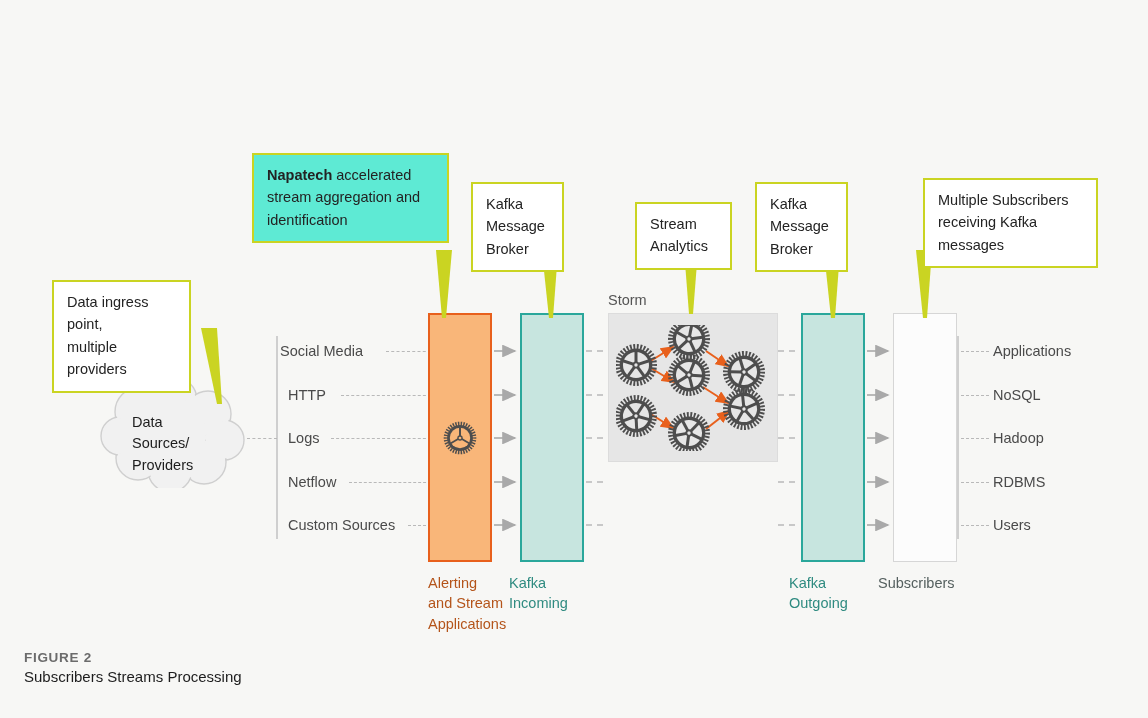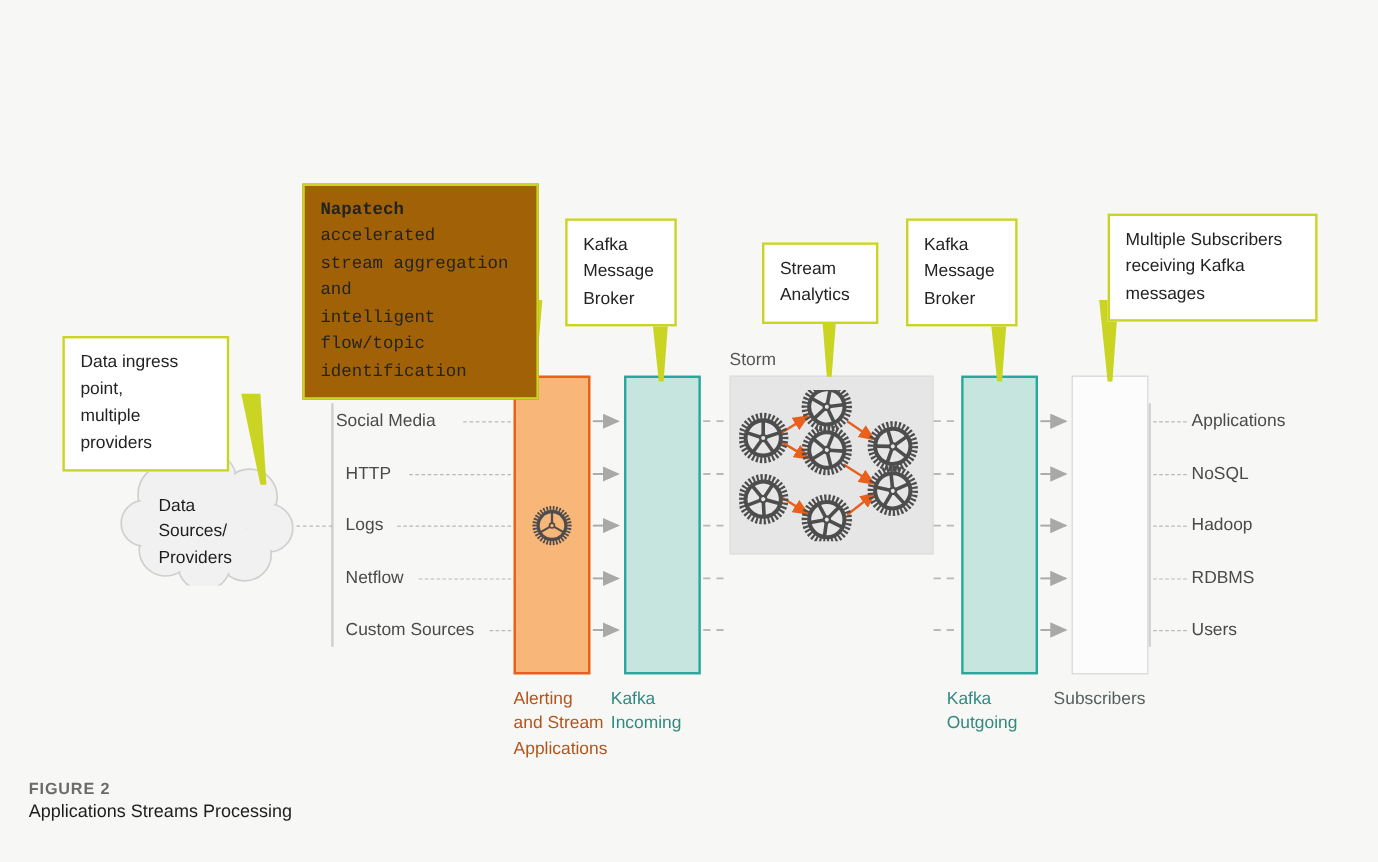--- a/index.html
+++ b/index.html
@@ -17,21 +17,21 @@
   .callout {
     position:absolute;
     border:2.5px solid #cad422;
     background:#ffffff;
     font-size:14.5px;
     line-height:1.55;
     color:#232323;
     padding:9px 12px 10px 13px;
     z-index:6;
   }
-  .callout.tinted { background:#a16207;font-family:Liberation Mono, monospace; }
+  .callout.tinted { background:#5eead4; }
   .callout b { font-weight:bold; }
   .tail { position:absolute; z-index:5; }
 
   
   #cloud { position:absolute; left:100px; top:378px; width:150px; height:110px; z-index:4; }
   #cloud-label {
     position:absolute; left:132px; top:412px; width:100px;
     font-size:14.5px; line-height:1.48; color:#1d1d1d; z-index:7;
   }
 
@@ -110,21 +110,20 @@
   </svg>
   <svg class="tail" style="left:197px; top:328px; width:32px; height:78px;">
     <polygon points="4,0 20,0 25,76 20,76" fill="#cad422"></polygon>
   </svg>
 
   <div class="callout tinted" style="left:252px; top:153px; width:197px;">
     <div>
       <b>Napatech</b><span> accelerated</span>
     </div>
     <div>stream aggregation and</div>
-    <div>intelligent flow/topic</div>
     <div>identification</div>
   </div>
 
   <div class="callout" style="left:471px; top:182px; width:93px;">
     <div>Kafka</div>
     <div>Message</div>
     <div>Broker</div>
   </div>
 
   <div class="callout" style="left:635px; top:202px; width:97px;">
@@ -390,16 +389,16 @@
   <div class="botlabel" id="lbl-kafka-out">
     <div>Kafka</div>
     <div>Outgoing</div>
   </div>
   <div class="botlabel" id="lbl-subs">
     <div>Subscribers</div>
   </div>
 
   <div id="caption">
     <div class="fignum">FIGURE 2</div>
-    <div class="figtitle">Applications Streams Processing</div>
+    <div class="figtitle">Subscribers Streams Processing</div>
   </div>
 
 </div>
 
 </body></html>

